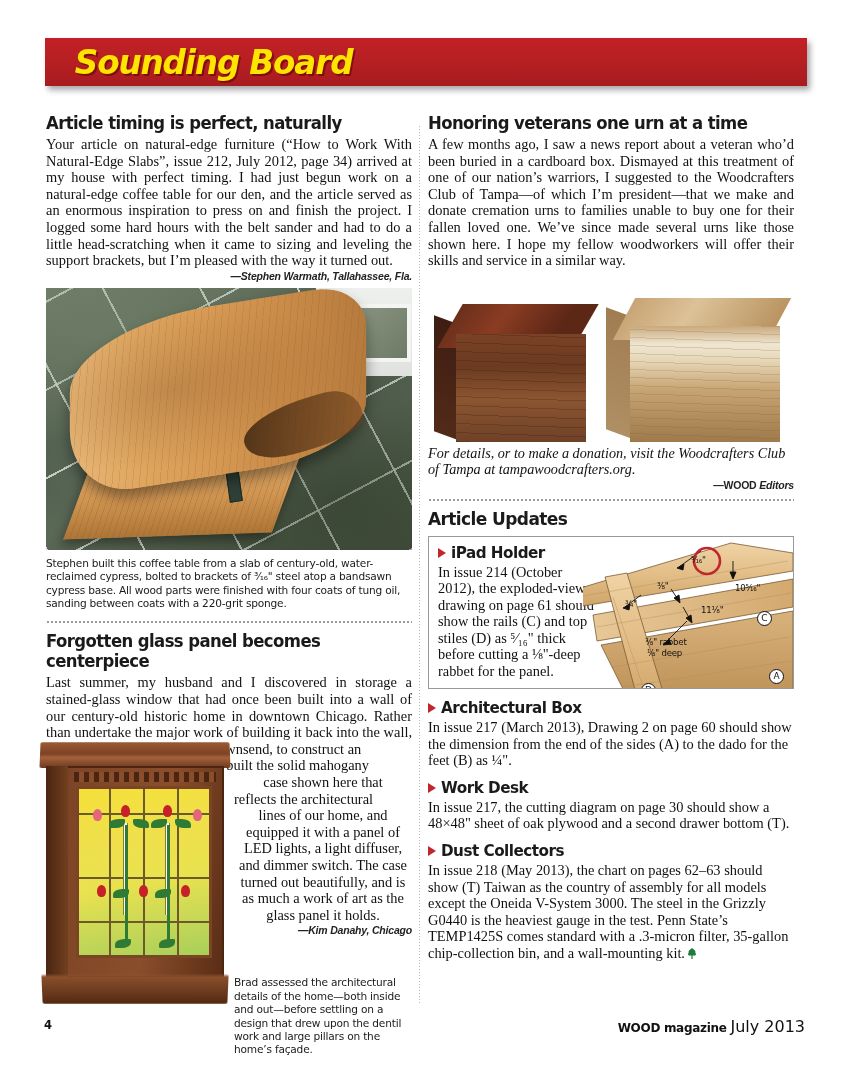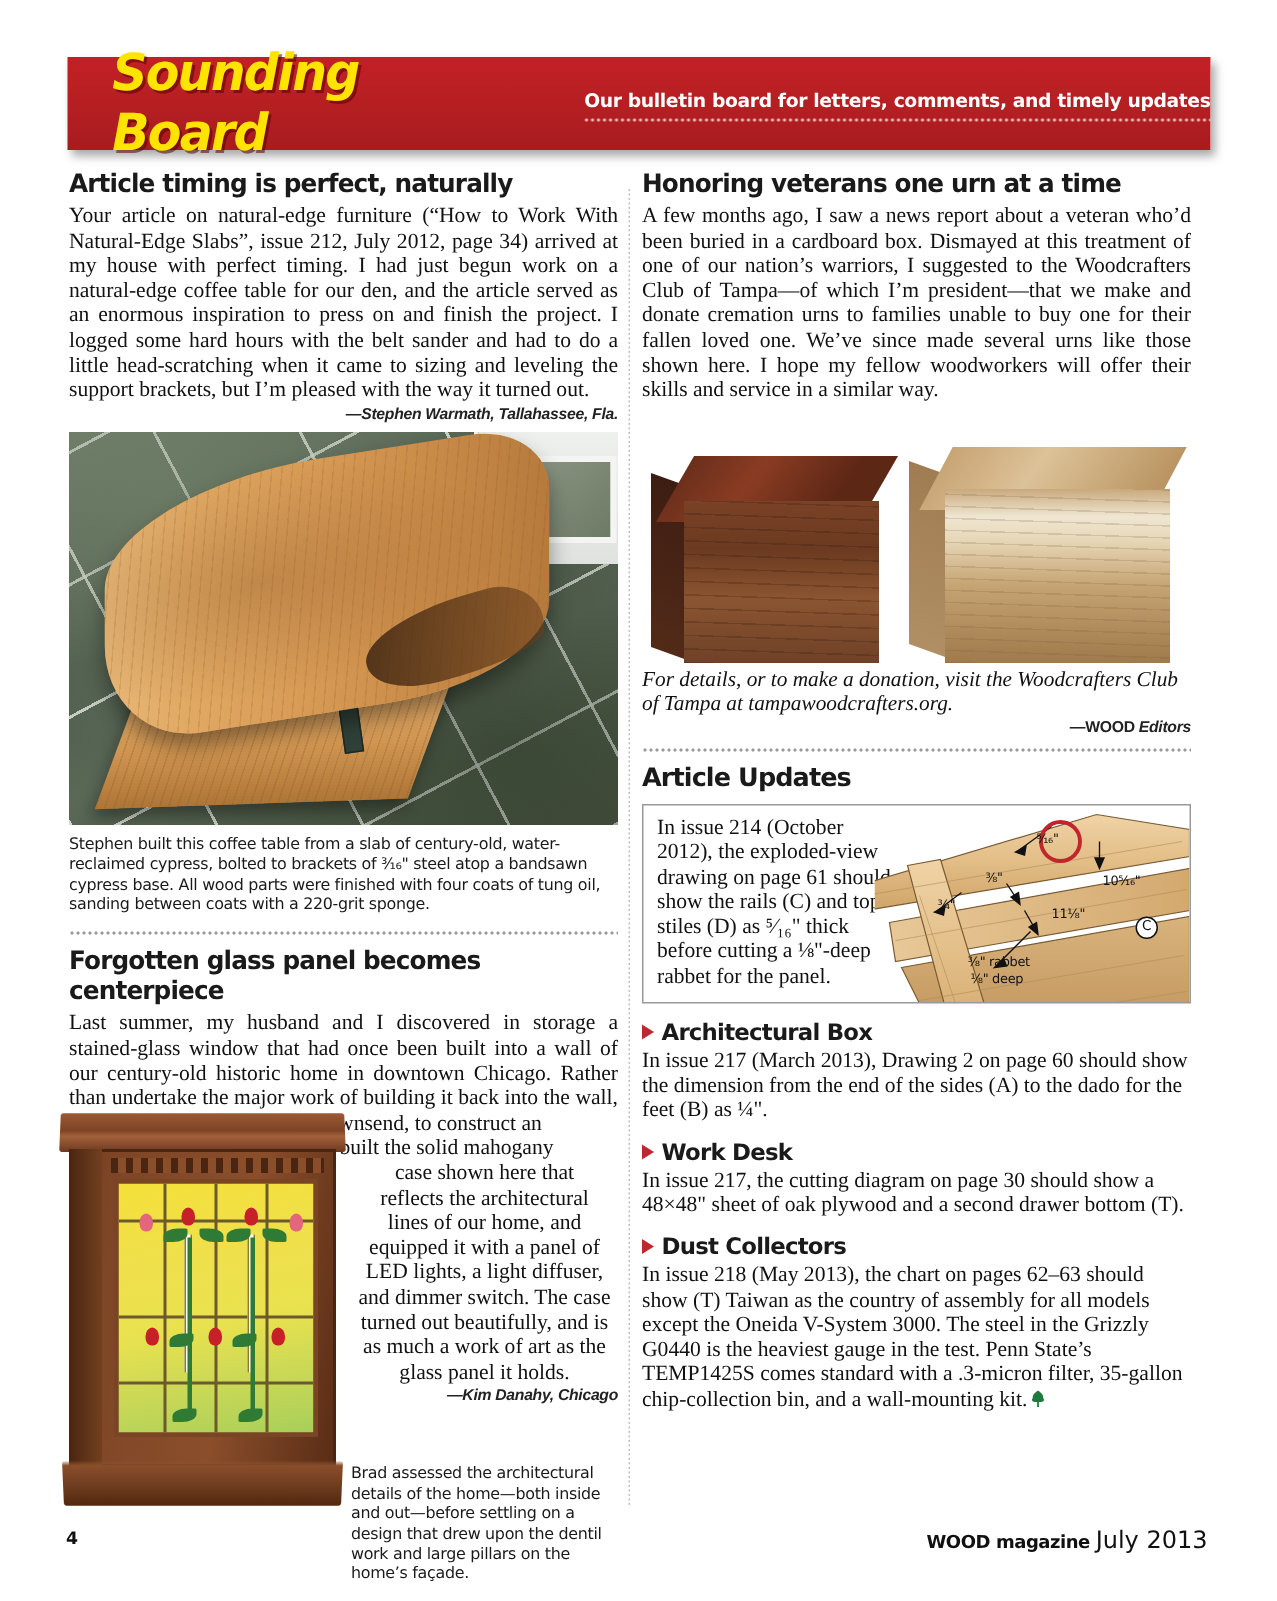--- a/index.html
+++ b/index.html
@@ -8,21 +8,21 @@
     width: 851px; height: 1067px;
     background: #ffffff;
     font-family: "Liberation Serif", serif;
     position: relative;
     overflow: hidden;
   }
   .page { position: absolute; inset: 0; }
 
   
   .masthead {
-    position: absolute; left: 45px; top: 38px; width: 762px; height: 62px;
+    position: absolute; left: 45px; top: 38px; width: 762px; height: 48px;
     background: linear-gradient(180deg,#c32026 0%,#b41f22 55%,#a81b1f 100%);
     box-shadow: 3px 4px 6px rgba(0,0,0,.35);
     display: flex; align-items: center;
   }
   .masthead-title {
     font-family: "DejaVu Sans", sans-serif;
     font-weight: bold; font-style: italic;
     font-size: 34px; color: #ffe400;
     letter-spacing: -1.2px;
     margin-left: 24px;
@@ -316,21 +316,20 @@
   }
 </style>
 </head>
 <body>
 
 <div class="page">
 
   <div class="masthead">
     <div class="masthead-title">Sounding Board</div>
     <div class="masthead-sub-wrap">
-      <div class="masthead-sub">Our bulletin board for letters, comments,  and timely updates</div>
       <div class="masthead-dots"></div>
     </div>
   </div>
 
   <div class="col-divider"></div>
 
   <div class="col col-left">
 
     <h2 class="headline">Article timing is perfect, naturally</h2>
     <p class="body justify">Your article on natural-edge furniture (“How to Work With Natural-Edge Slabs”, issue 212, July 2012, page 34) arrived at my house with perfect timing. I had just begun work on a natural-edge coffee table for our den, and the article served as an enormous inspiration to press on and finish the project. I logged some hard hours with the belt sander and had to do a little head-scratching when it came to sizing and leveling the support brackets, but I’m pleased with the way it turned out.</p>
@@ -354,21 +353,21 @@
     <div class="caption" style="margin-top:7px;">Stephen built this coffee table from a slab of century-old, water-reclaimed cypress, bolted to brackets of ³⁄₁₆" steel atop a bandsawn cypress base. All wood parts were finished with four coats of tung oil, sanding between coats with a 220-grit sponge.</div>
 
     <div class="rule-dots" style="margin-top:11px;"></div>
 
     <h2 class="headline" style="margin-top:6px;">Forgotten glass panel becomes centerpiece</h2>
     <p class="body justify">Last summer, my husband and I discovered in storage a stained-glass window that had once been built into a wall of our century-old historic home in downtown Chicago. Rather than undertake the major work of building it back into the wall, we solicited my uncle, Brad Townsend, to construct an</p>
     <p class="body" style="text-align:center;">illuminated display. He built the solid mahogany</p>
 
     <div style="margin-left:188px; width:178px;">
       <p class="body" style="text-align:center;">case shown here that</p>
-      <p class="body" style="text-align:center;">reflects the architectural</p>
+      <p class="body" style="text-align:left;">reflects the architectural</p>
       <p class="body" style="text-align:center;">lines of our home, and</p>
       <p class="body" style="text-align:center;">equipped it with a panel of</p>
       <p class="body" style="text-align:center;">LED lights, a light diffuser,</p>
       <p class="body" style="text-align:center;">and dimmer switch. The case</p>
       <p class="body" style="text-align:center;">turned out beautifully, and is</p>
       <p class="body" style="text-align:center;">as much a work of art as the</p>
       <p class="body" style="text-align:center;">glass panel it holds.</p>
       <div class="attrib">—Kim Danahy, Chicago</div>
       <div class="caption" style="margin-top:40px;">Brad assessed the architectural details of the home—both inside and out—before settling on a design that drew upon the dentil work and large pillars on the home’s façade.</div>
     </div>
@@ -419,20 +418,24 @@
     <div class="italic-note">For details, or to make a donation, visit the Woodcrafters Club of Tampa at tampawoodcrafters.org.</div>
     <div class="attrib">
       <span style="font-style:normal;font-weight:bold;">—WOOD</span><span> </span><span>Editors</span>
     </div>
 
     <div class="rule-dots"></div>
 
     <h2 class="section-head">Article Updates</h2>
 
     <div class="updates-box">
+      <h3 class="sub-head">
+        <span class="tri"></span>
+        <span>iPad Holder</span>
+      </h3>
       <div class="ipad-text">In issue 214 (October 2012), the exploded-view drawing on page 61 should show the rails (C) and top stiles (D) as ⁵⁄₁₆" thick before cutting a ⅛"-deep rabbet for the panel.</div>
 
       <div class="diagram">
         <svg width="210" height="168" viewBox="0 0 210 168">
           <defs>
             <linearGradient id="wood1" x1="0" y1="0" x2="0" y2="1">
               <stop offset="0%" stop-color="#f0d3a6"></stop>
                 <stop offset="50%" stop-color="#e2bd86"></stop>
                 <stop offset="100%" stop-color="#cfa468"></stop>
             </linearGradient>

